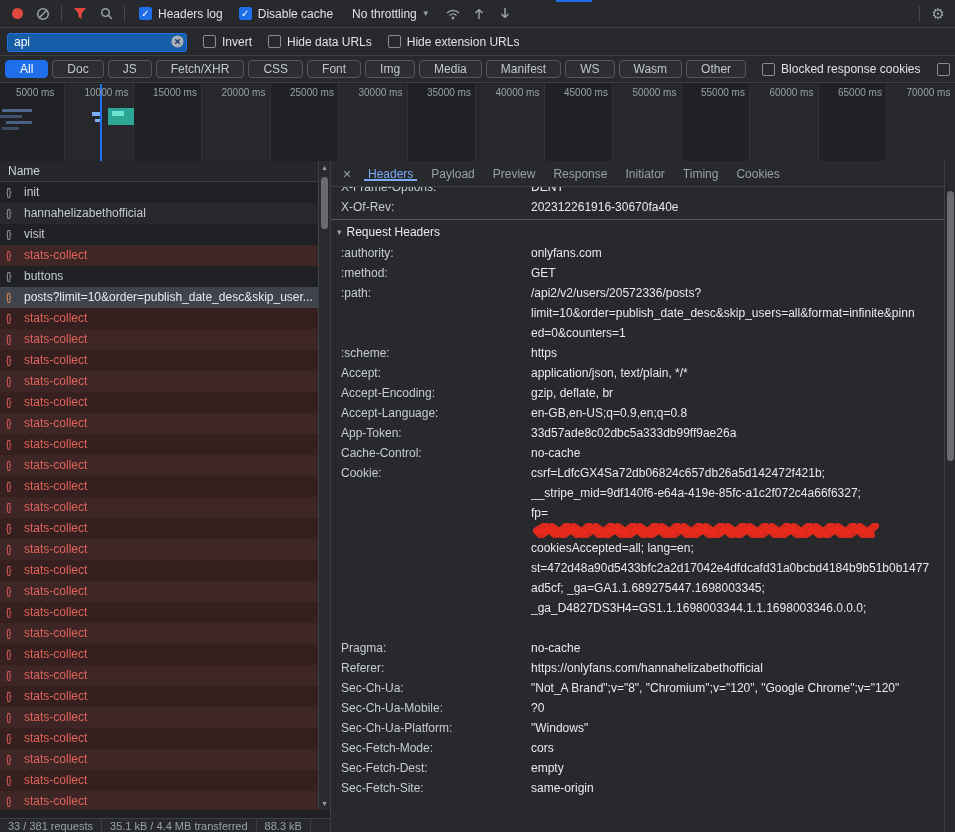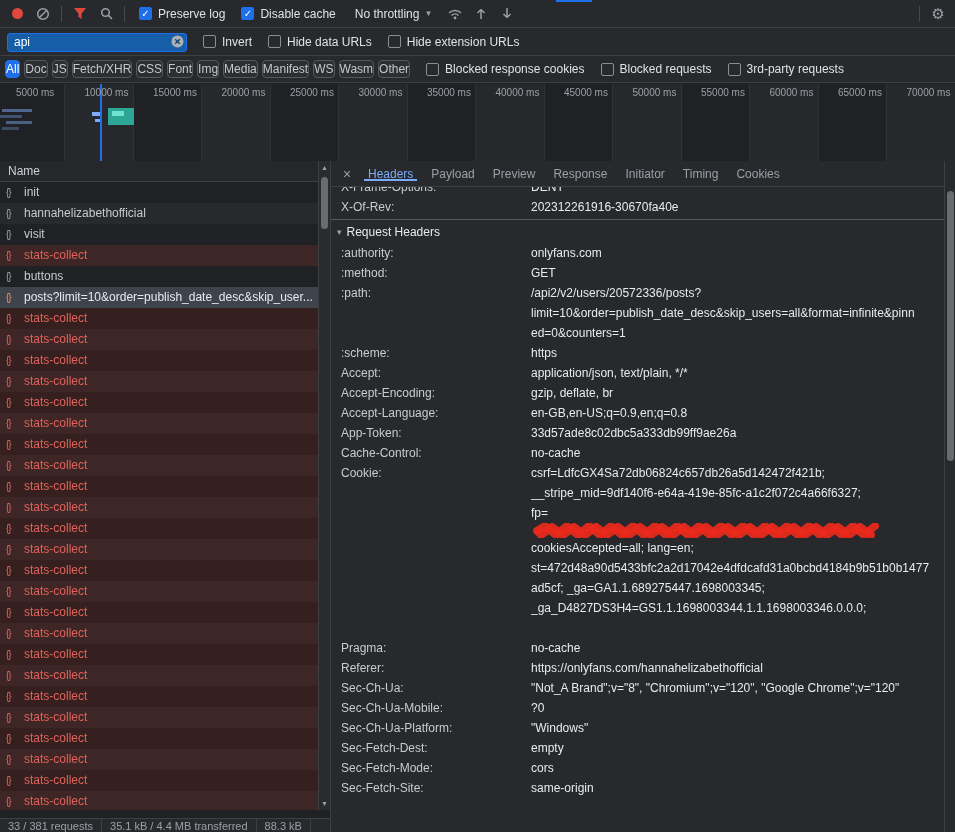--- a/index.html
+++ b/index.html
@@ -25,21 +25,21 @@
   
   .filter-row{top:28px;height:28px;}
   .filter-input-wrap{position:relative;width:180px;height:19px;flex:none;margin:0 8px 0 2px;}
   input.filter{width:100%;height:100%;box-sizing:border-box;background:#175ea8;border:1px solid #1f6feb;
       border-radius:3px;color:#fff;font-size:12px;padding:0 18px 0 6px;outline:none;font-family:inherit;}
   .clear-x{position:absolute;right:3px;top:3px;width:13px;height:13px;}
   
   .type-row{top:56px;height:27px;}
   .pillbox{display:inline-flex;gap:4px;align-items:center;}
   .pill{font-size:12px;color:#c3c7cb;border:1px solid #55585c;background:#2d2e31;border-radius:4px;
-        padding:1px 0;flex:none;white-space:nowrap;}
+        padding:1px 14px;flex:none;white-space:nowrap;}
   .pill.selected{background:#1f6feb;border-color:#1f6feb;color:#fff;}
   
   .timeline{position:absolute;top:84px;left:0;width:955px;height:77px;background:#202124;
             border-bottom:1px solid #3c4043;overflow:hidden;}
   .tl-band{position:absolute;top:0;bottom:0;border-left:1px solid rgba(255,255,255,0.05);}
   .tl-band.alt{background:rgba(255,255,255,0.035);}
   .tl-label{position:absolute;top:3px;font-size:10px;color:#9aa0a6;white-space:nowrap;z-index:3;}
   .tl-cursor{position:absolute;top:0;bottom:0;width:2px;background:#1f6feb;z-index:2;}
   .tl-bar{position:absolute;z-index:1;}
   
@@ -110,21 +110,21 @@
   <div class="tbtn">
     <svg width="13" height="13" viewBox="0 0 13 13">
       <circle cx="5.5" cy="5.5" r="3.8" fill="none" stroke="#9aa0a6" stroke-width="1.5"></circle>
       <line x1="8.4" y1="8.4" x2="12" y2="12" stroke="#9aa0a6" stroke-width="1.5"></line>
     </svg>
   </div>
   <div class="sep"></div>
   <span style="display:inline-flex;">
       <span class="cb-wrap">
         <span class="cb checked">✓</span>
-        <span class="cb-label">Preserve log</span>
+        <span class="cb-label">Headers log</span>
       </span>
       <span class="cb-wrap">
         <span class="cb checked">✓</span>
         <span class="cb-label">Disable cache</span>
       </span>
     </span>
   <div class="throttle">
     <span>No throttling</span>
     <span class="chev">▼</span>
   </div>
@@ -409,26 +409,26 @@
       </div>
       <div class="hrow">
         <span class="hname">Sec-Ch-Ua-Mobile:</span>
         <span class="hval"><span>?0</span></span>
       </div>
       <div class="hrow">
         <span class="hname">Sec-Ch-Ua-Platform:</span>
         <span class="hval"><span>"Windows"</span></span>
       </div>
       <div class="hrow">
+        <span class="hname">Sec-Fetch-Mode:</span>
+        <span class="hval"><span>cors</span></span>
+      </div>
+      <div class="hrow">
         <span class="hname">Sec-Fetch-Dest:</span>
         <span class="hval"><span>empty</span></span>
-      </div>
-      <div class="hrow">
-        <span class="hname">Sec-Fetch-Mode:</span>
-        <span class="hval"><span>cors</span></span>
       </div>
       <div class="hrow">
         <span class="hname">Sec-Fetch-Site:</span>
         <span class="hval"><span>same-origin</span></span>
       </div>
     </div>
 </div>
 <div class="rscroll">
   <div class="rthumb"></div>
 </div>

